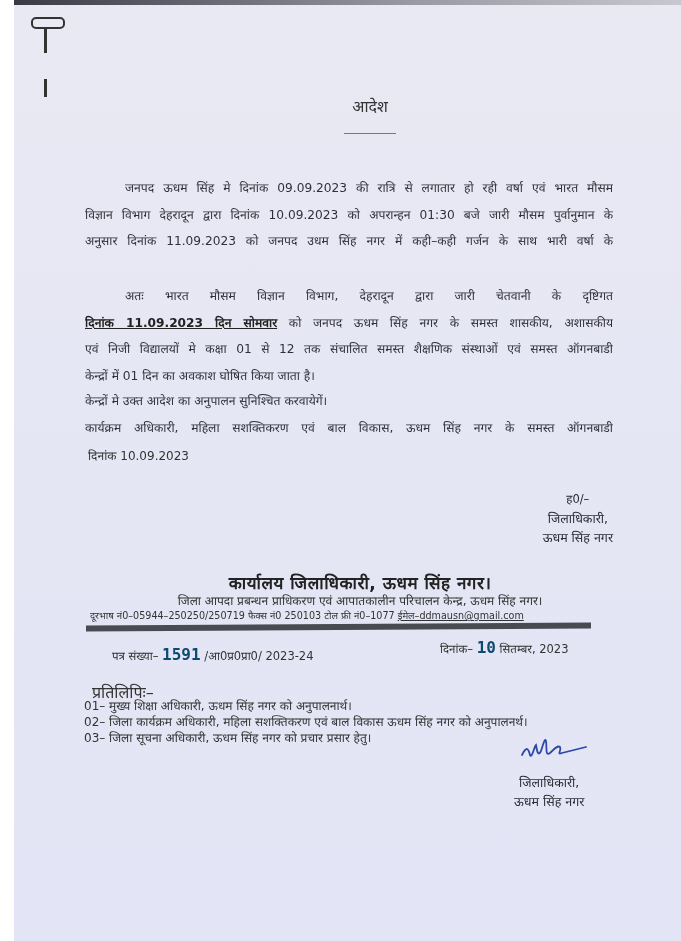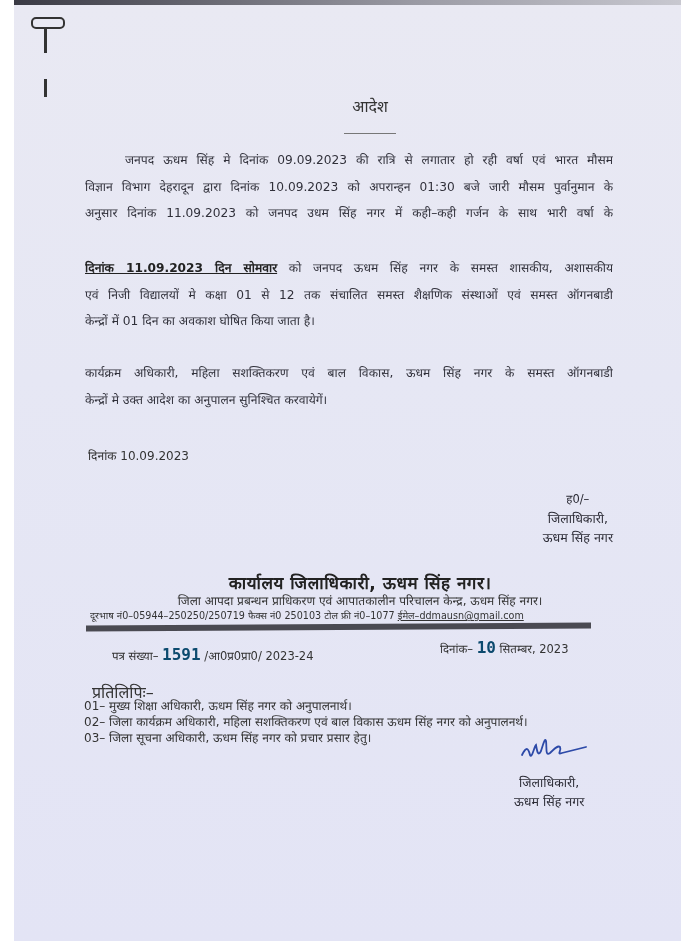--- a/index.html
+++ b/index.html
@@ -18,21 +18,21 @@
   .top-edge { position:absolute; left:14px; top:0; width:667px; height:5px;
     background:linear-gradient(90deg,#3a3a44 0%,#6a6a74 30%,#9a9aa4 60%,#c8c8d0 100%); }
   .pin-head { position:absolute; left:31px; top:17px; width:30px; height:8px; border:2px solid #333; border-radius:5px; }
   .pin-stem { position:absolute; left:44px; top:27px; width:3px; height:26px; background:#333; }
   .pin-tail { position:absolute; left:44px; top:79px; width:3px; height:18px; background:#333; }
 
   .abs { position:absolute; white-space:nowrap; }
   .title { left:0; width:740px; top:95px; text-align:center; font-size:16px; color:#333; }
   .title-rule { left:344px; top:133px; width:52px; height:1px; background:#777; }
 
-  .para { position:absolute; left:85px; width:528px; font-size:12.2px; line-height:26.5px; text-align:justify; color:#30303a; }
+  .para { position:absolute; left:85px; width:528px; font-size:12.2px; line-height:26.5px; text-align:justify; color:#30303a;margin-top:28px; }
   .para .indent { padding-left:40px; }
   .line { display:block; text-align:justify; text-align-last:justify; white-space:nowrap; overflow:hidden; height:26.5px; }
   .line.last { text-align-last:left; }
   .bold-u { font-weight:bold; text-decoration:underline; color:#222; }
 
   .date1 { left:88px; top:447px; font-size:12px; color:#333; }
 
   .sig1 { right:68px; top:490px; text-align:center; font-size:12.5px; line-height:19px; color:#2b2b35; }
   .sig1 .ho { font-size:11.5px; }
 
@@ -66,28 +66,29 @@
 <div class="abs title">आदेश</div>
 <div class="abs title-rule"></div>
 
 <div class="para" style="top:147px;">
   <span class="line indent">जनपद ऊधम सिंह मे दिनांक 09.09.2023 की रात्रि से लगातार हो रही वर्षा एवं भारत मौसम</span>
   <span class="line">विज्ञान विभाग देहरादून द्वारा दिनांक 10.09.2023 को अपरान्हन 01:30 बजे जारी मौसम पुर्वानुमान के</span>
   <span class="line">अनुसार दिनांक 11.09.2023 को जनपद उधम सिंह नगर में कही–कही गर्जन के साथ भारी वर्षा के</span>
 </div>
 
 <div class="para" style="top:255px;">
+  <span class="line indent">अतः भारत मौसम विज्ञान विभाग, देहरादून द्वारा जारी चेतवानी के दृष्टिगत</span>
   <span class="line"><span class="bold-u">दिनांक 11.09.2023 दिन सोमवार</span><span> को जनपद ऊधम सिंह नगर के समस्त शासकीय, अशासकीय</span></span>
   <span class="line">एवं निजी विद्यालयों मे कक्षा 01 से 12 तक संचालित समस्त शैक्षणिक संस्थाओं एवं समस्त ऑगनबाडी</span>
   <span class="line last">केन्द्रों में 01 दिन का अवकाश घोषित किया जाता है।</span>
 </div>
 
 <div class="para" style="top:360px;">
+  <span class="line last">केन्द्रों मे उक्त आदेश का अनुपालन सुनिश्चित करवायेगें।</span>
   <span class="line">कार्यक्रम अधिकारी, महिला सशक्तिकरण एवं बाल विकास, ऊधम सिंह नगर के समस्त ऑगनबाडी</span>
-  <span class="line last">केन्द्रों मे उक्त आदेश का अनुपालन सुनिश्चित करवायेगें।</span>
 </div>
 
 <div class="abs date1">दिनांक 10.09.2023</div>
 
 <div class="abs sig1">
   <div class="ho">ह0/–</div>
   <div>जिलाधिकारी,</div>
   <div>ऊधम सिंह नगर</div>
 </div>
 

